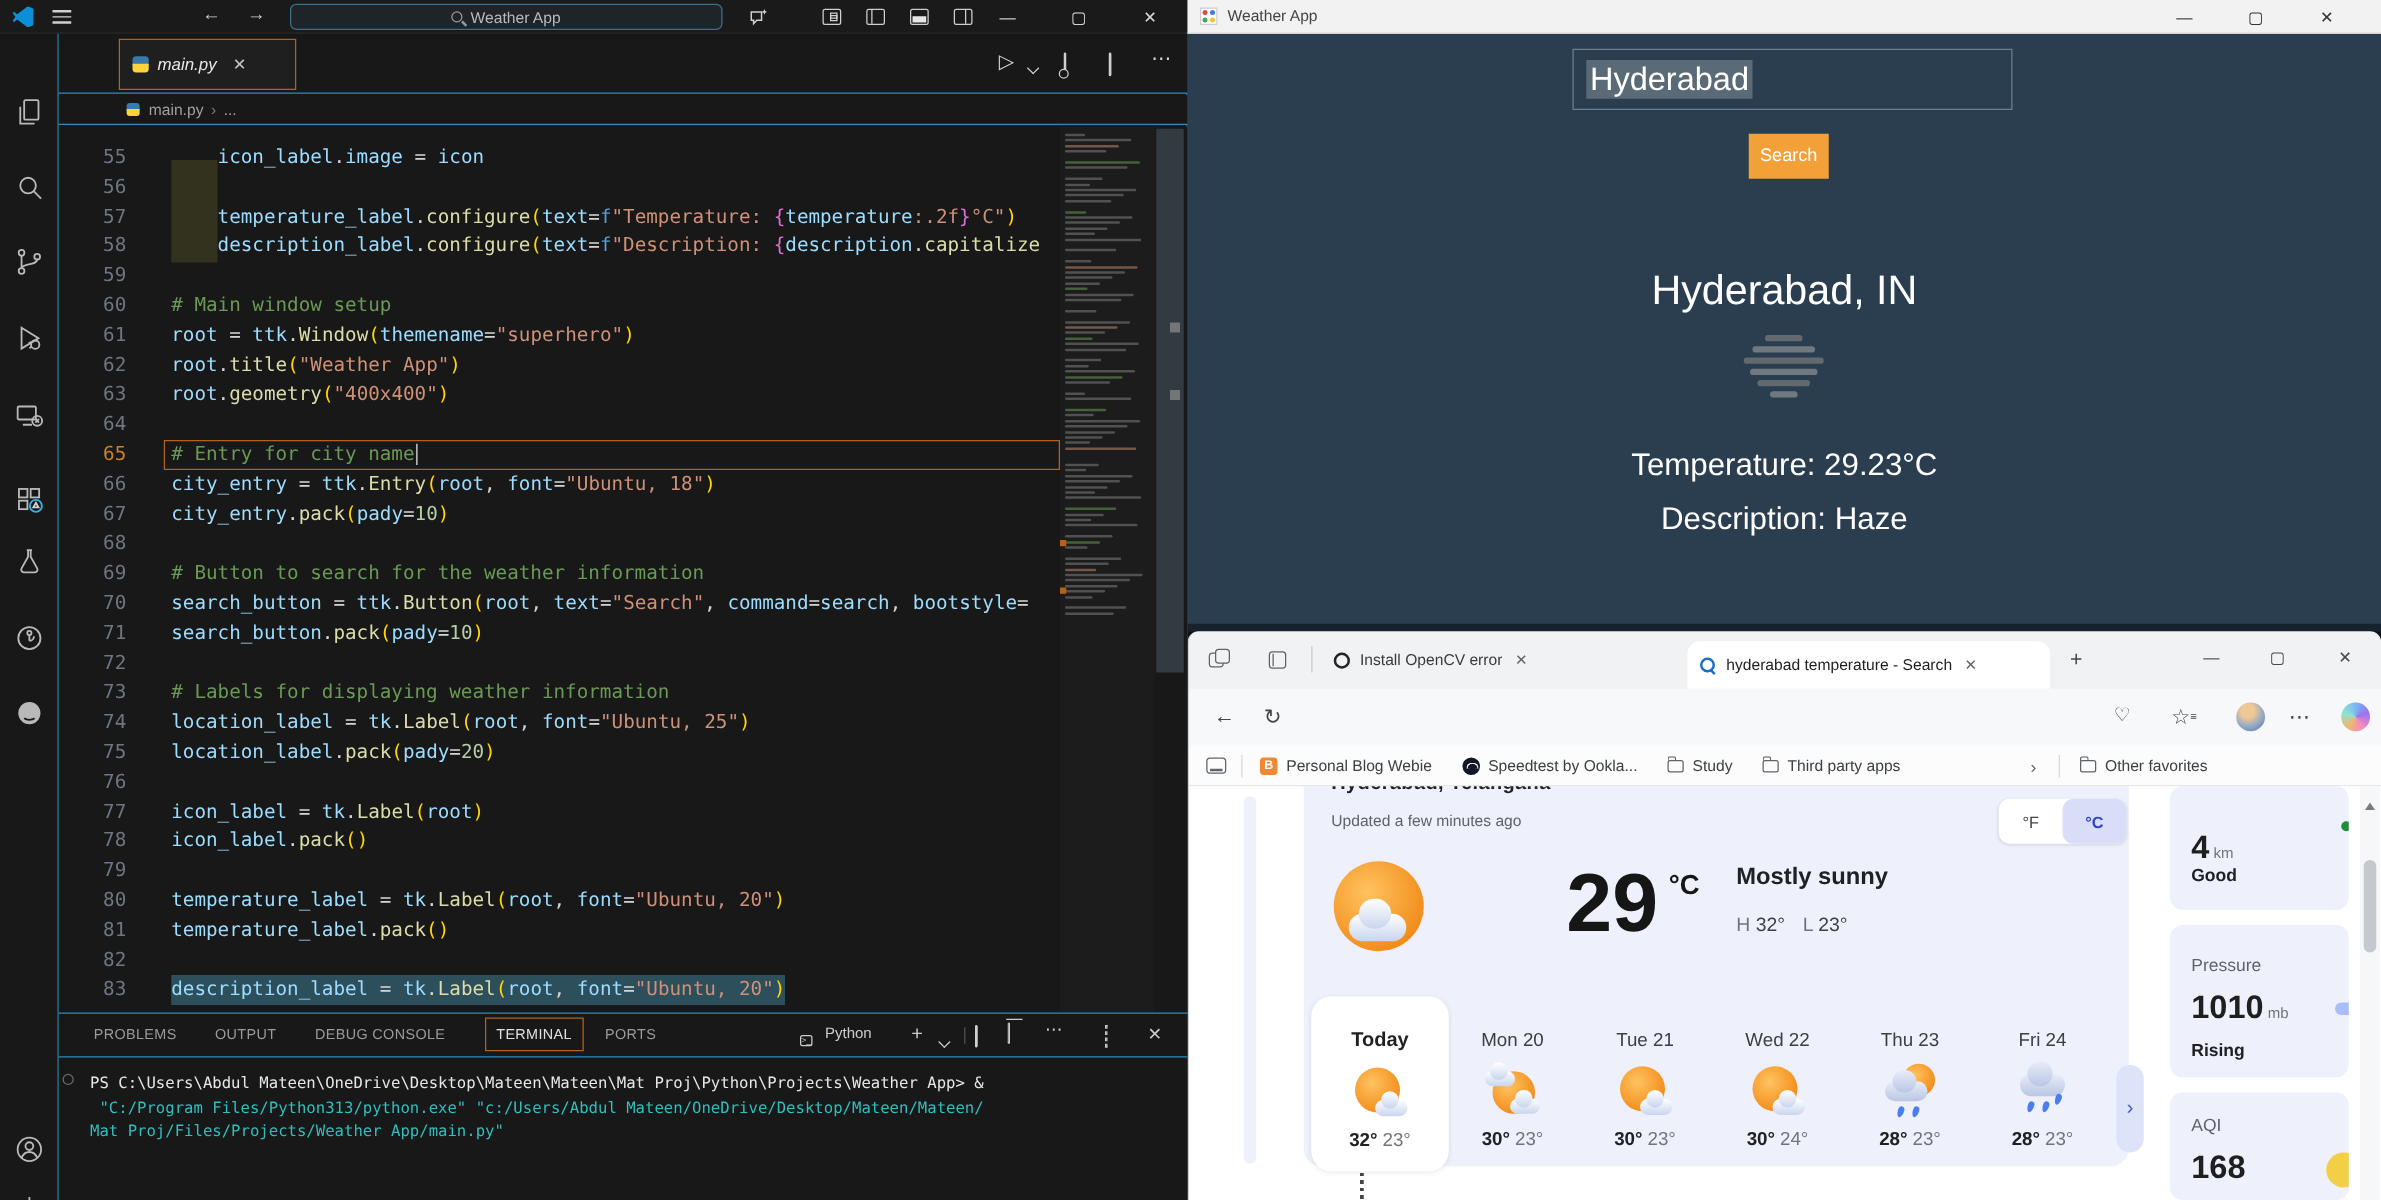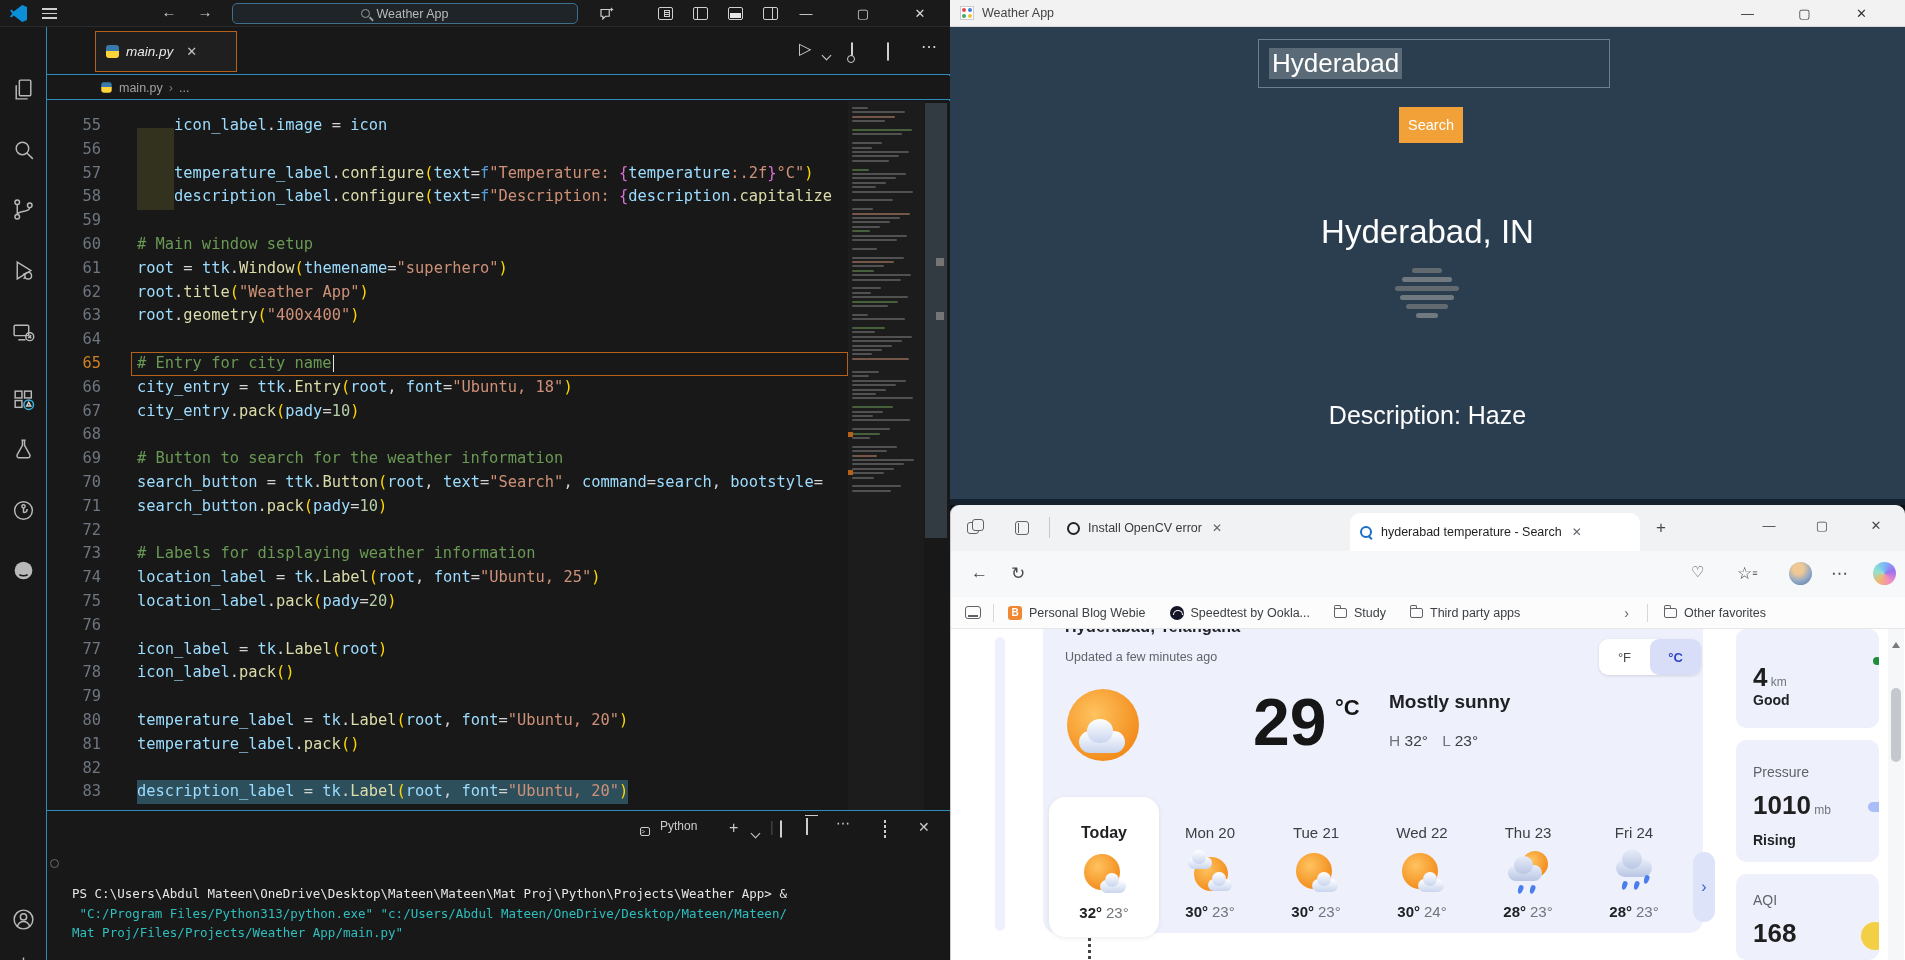--- a/index.html
+++ b/index.html
@@ -75,21 +75,21 @@
   #panel { position:absolute; left:47px; top:810px; width:903px; height:150px; background:#181818; border-top:1px solid #2d8cbb; }
   .panel-tabs { position:absolute; left:0; top:0; width:903px; height:35px; border-bottom:1px solid #2d8cbb; }
   .ptab { position:absolute; top:0; height:34px; display:flex; align-items:center; color:#9a9a9a; font-size:11.5px; letter-spacing:.3px; }
   .ptab.active { color:#e0e0e0; border:1px solid #b4621b; padding:0 8px; top:3px; height:27px; }
   .pan-ic { position:absolute; top:8px; color:#cccccc; font-size:14px; }
   .shellbox { width:15px; height:13px; border:1.2px solid #cccccc; border-radius:2px; color:#cccccc; font-size:7px; line-height:11px; text-align:center; }
   .trash { width:11px; height:10px; border:1.2px solid #cccccc; border-top:none; border-radius:0 0 2px 2px; position:relative; margin-top:3px; }
   .trash::before { content:""; position:absolute; left:-2.5px; top:-3px; width:13.5px; height:1.2px; background:#cccccc; }
   .maxsq { width:11px; height:11px; border:1.3px dashed #cccccc; }
   #terminal-lines { position:absolute; left:0; top:40px; width:903px; }
-  .t-row { position:absolute; left:25px; width:878px; font-family:"DejaVu Sans Mono", monospace; font-size:12.5px; line-height:19.5px; white-space:pre;margin-top:28px; }
+  .t-row { position:absolute; left:25px; width:878px; font-family:"DejaVu Sans Mono", monospace; font-size:12.5px; line-height:19.5px; white-space:pre; }
   .t-pl { color:#e6e6e6; } .t-str { color:#2fbfbf; }
   .cmd-ring { position:absolute; left:3px; top:48px; width:9px; height:9px; border:1.5px solid #6a6a6a; border-radius:50%; }
 
   
   #weather { position:absolute; left:950px; top:0; width:955px; height:505px; background:#2b3e50; }
   .tk-titlebar { position:absolute; left:0; top:0; width:955px; height:27px; background:#f2f2f2; border-bottom:1px solid #d9d9d9; }
   .tk-appicon { position:absolute; left:10px; top:6px; width:14px; height:14px; background:#fff; border:1px solid #ccc; }
   .tk-appicon i { position:absolute; width:4px; height:4px; border-radius:50%; }
   .tk-title { position:absolute; left:32px; top:6px; font-size:12.5px; color:#444; }
   .tk-ctl { position:absolute; top:0; width:45px; height:26px; display:flex; align-items:center; justify-content:center; color:#333; font-size:13px; }
@@ -328,20 +328,27 @@
       <div id="code-lines"><div class="code-row" style="top: 13px;"><span class="ln">55</span><span class="ctext"><span class="tk-ws">    </span><span class="tk-vr">icon_label</span><span class="tk-pu">.</span><span class="tk-vr">image</span><span class="tk-op"> = </span><span class="tk-vr">icon</span></span></div><div class="code-row" style="top: 36.8px;"><span class="ln">56</span><span class="ctext"></span></div><div class="code-row" style="top: 60.6px;"><span class="ln">57</span><span class="ctext"><span class="tk-ws">    </span><span class="tk-vr">temperature_label</span><span class="tk-pu">.</span><span class="tk-fn">configure</span><span class="tk-br">(</span><span class="tk-vr">text</span><span class="tk-op">=</span><span class="tk-kw">f</span><span class="tk-st">"Temperature: </span><span class="tk-fb">{</span><span class="tk-vr">temperature</span><span class="tk-st">:.2f</span><span class="tk-fb">}</span><span class="tk-st">°C"</span><span class="tk-br">)</span></span></div><div class="code-row" style="top: 84.4px;"><span class="ln">58</span><span class="ctext"><span class="tk-ws">    </span><span class="tk-vr">description_label</span><span class="tk-pu">.</span><span class="tk-fn">configure</span><span class="tk-br">(</span><span class="tk-vr">text</span><span class="tk-op">=</span><span class="tk-kw">f</span><span class="tk-st">"Description: </span><span class="tk-fb">{</span><span class="tk-vr">description</span><span class="tk-pu">.</span><span class="tk-fn">capitalize</span></span></div><div class="code-row" style="top: 108.2px;"><span class="ln">59</span><span class="ctext"></span></div><div class="code-row" style="top: 132px;"><span class="ln">60</span><span class="ctext"><span class="tk-cm"># Main window setup</span></span></div><div class="code-row" style="top: 155.8px;"><span class="ln">61</span><span class="ctext"><span class="tk-vr">root</span><span class="tk-op"> = </span><span class="tk-vr">ttk</span><span class="tk-pu">.</span><span class="tk-fn">Window</span><span class="tk-br">(</span><span class="tk-vr">themename</span><span class="tk-op">=</span><span class="tk-st">"superhero"</span><span class="tk-br">)</span></span></div><div class="code-row" style="top: 179.6px;"><span class="ln">62</span><span class="ctext"><span class="tk-vr">root</span><span class="tk-pu">.</span><span class="tk-fn">title</span><span class="tk-br">(</span><span class="tk-st">"Weather App"</span><span class="tk-br">)</span></span></div><div class="code-row" style="top: 203.4px;"><span class="ln">63</span><span class="ctext"><span class="tk-vr">root</span><span class="tk-pu">.</span><span class="tk-fn">geometry</span><span class="tk-br">(</span><span class="tk-st">"400x400"</span><span class="tk-br">)</span></span></div><div class="code-row" style="top: 227.2px;"><span class="ln">64</span><span class="ctext"></span></div><div class="code-row" style="top: 251px;"><div class="cur-box"></div><span class="ln active">65</span><span class="ctext"><span class="tk-cm"># Entry for city name</span><span class="cursor"></span></span></div><div class="code-row" style="top: 274.8px;"><span class="ln">66</span><span class="ctext"><span class="tk-vr">city_entry</span><span class="tk-op"> = </span><span class="tk-vr">ttk</span><span class="tk-pu">.</span><span class="tk-fn">Entry</span><span class="tk-br">(</span><span class="tk-vr">root</span><span class="tk-pu">, </span><span class="tk-vr">font</span><span class="tk-op">=</span><span class="tk-st">"Ubuntu, 18"</span><span class="tk-br">)</span></span></div><div class="code-row" style="top: 298.6px;"><span class="ln">67</span><span class="ctext"><span class="tk-vr">city_entry</span><span class="tk-pu">.</span><span class="tk-fn">pack</span><span class="tk-br">(</span><span class="tk-vr">pady</span><span class="tk-op">=</span><span class="tk-nu">10</span><span class="tk-br">)</span></span></div><div class="code-row" style="top: 322.4px;"><span class="ln">68</span><span class="ctext"></span></div><div class="code-row" style="top: 346.2px;"><span class="ln">69</span><span class="ctext"><span class="tk-cm"># Button to search for the weather information</span></span></div><div class="code-row" style="top: 370px;"><span class="ln">70</span><span class="ctext"><span class="tk-vr">search_button</span><span class="tk-op"> = </span><span class="tk-vr">ttk</span><span class="tk-pu">.</span><span class="tk-fn">Button</span><span class="tk-br">(</span><span class="tk-vr">root</span><span class="tk-pu">, </span><span class="tk-vr">text</span><span class="tk-op">=</span><span class="tk-st">"Search"</span><span class="tk-pu">, </span><span class="tk-vr">command</span><span class="tk-op">=</span><span class="tk-vr">search</span><span class="tk-pu">, </span><span class="tk-vr">bootstyle</span><span class="tk-op">=</span></span></div><div class="code-row" style="top: 393.8px;"><span class="ln">71</span><span class="ctext"><span class="tk-vr">search_button</span><span class="tk-pu">.</span><span class="tk-fn">pack</span><span class="tk-br">(</span><span class="tk-vr">pady</span><span class="tk-op">=</span><span class="tk-nu">10</span><span class="tk-br">)</span></span></div><div class="code-row" style="top: 417.6px;"><span class="ln">72</span><span class="ctext"></span></div><div class="code-row" style="top: 441.4px;"><span class="ln">73</span><span class="ctext"><span class="tk-cm"># Labels for displaying weather information</span></span></div><div class="code-row" style="top: 465.2px;"><span class="ln">74</span><span class="ctext"><span class="tk-vr">location_label</span><span class="tk-op"> = </span><span class="tk-vr">tk</span><span class="tk-pu">.</span><span class="tk-fn">Label</span><span class="tk-br">(</span><span class="tk-vr">root</span><span class="tk-pu">, </span><span class="tk-vr">font</span><span class="tk-op">=</span><span class="tk-st">"Ubuntu, 25"</span><span class="tk-br">)</span></span></div><div class="code-row" style="top: 489px;"><span class="ln">75</span><span class="ctext"><span class="tk-vr">location_label</span><span class="tk-pu">.</span><span class="tk-fn">pack</span><span class="tk-br">(</span><span class="tk-vr">pady</span><span class="tk-op">=</span><span class="tk-nu">20</span><span class="tk-br">)</span></span></div><div class="code-row" style="top: 512.8px;"><span class="ln">76</span><span class="ctext"></span></div><div class="code-row" style="top: 536.6px;"><span class="ln">77</span><span class="ctext"><span class="tk-vr">icon_label</span><span class="tk-op"> = </span><span class="tk-vr">tk</span><span class="tk-pu">.</span><span class="tk-fn">Label</span><span class="tk-br">(</span><span class="tk-vr">root</span><span class="tk-br">)</span></span></div><div class="code-row" style="top: 560.4px;"><span class="ln">78</span><span class="ctext"><span class="tk-vr">icon_label</span><span class="tk-pu">.</span><span class="tk-fn">pack</span><span class="tk-br">(</span><span class="tk-br">)</span></span></div><div class="code-row" style="top: 584.2px;"><span class="ln">79</span><span class="ctext"></span></div><div class="code-row" style="top: 608px;"><span class="ln">80</span><span class="ctext"><span class="tk-vr">temperature_label</span><span class="tk-op"> = </span><span class="tk-vr">tk</span><span class="tk-pu">.</span><span class="tk-fn">Label</span><span class="tk-br">(</span><span class="tk-vr">root</span><span class="tk-pu">, </span><span class="tk-vr">font</span><span class="tk-op">=</span><span class="tk-st">"Ubuntu, 20"</span><span class="tk-br">)</span></span></div><div class="code-row" style="top: 631.8px;"><span class="ln">81</span><span class="ctext"><span class="tk-vr">temperature_label</span><span class="tk-pu">.</span><span class="tk-fn">pack</span><span class="tk-br">(</span><span class="tk-br">)</span></span></div><div class="code-row" style="top: 655.6px;"><span class="ln">82</span><span class="ctext"></span></div><div class="code-row" style="top: 679.4px;"><span class="ln">83</span><span class="ctext sel-bg"><span class="tk-vr">description_label</span><span class="tk-op"> = </span><span class="tk-vr">tk</span><span class="tk-pu">.</span><span class="tk-fn">Label</span><span class="tk-br">(</span><span class="tk-vr">root</span><span class="tk-pu">, </span><span class="tk-vr">font</span><span class="tk-op">=</span><span class="tk-st">"Ubuntu, 20"</span><span class="tk-br">)</span></span></div></div>
       <div id="minimap"><div class="mm-bar" style="top: 6px; left: 4px; width: 16px; background: rgba(205, 205, 205, 0.3);"></div><div class="mm-bar" style="top: 10.4px; left: 4px; width: 53px; background: rgba(205, 205, 205, 0.3);"></div><div class="mm-bar" style="top: 14.8px; left: 4px; width: 43px; background: rgba(206, 145, 120, 0.5);"></div><div class="mm-bar" style="top: 19.2px; left: 4px; width: 33px; background: rgba(205, 205, 205, 0.3);"></div><div class="mm-bar" style="top: 28px; left: 4px; width: 60px; background: rgba(106, 153, 85, 0.55);"></div><div class="mm-bar" style="top: 32.4px; left: 4px; width: 50px; background: rgba(205, 205, 205, 0.3);"></div><div class="mm-bar" style="top: 41.2px; left: 4px; width: 30px; background: rgba(205, 205, 205, 0.3);"></div><div class="mm-bar" style="top: 45.6px; left: 4px; width: 20px; background: rgba(205, 205, 205, 0.3);"></div><div class="mm-bar" style="top: 50px; left: 4px; width: 57px; background: rgba(205, 205, 205, 0.3);"></div><div class="mm-bar" style="top: 54.4px; left: 4px; width: 47px; background: rgba(205, 205, 205, 0.3);"></div><div class="mm-bar" style="top: 58.8px; left: 4px; width: 37px; background: rgba(205, 205, 205, 0.3);"></div><div class="mm-bar" style="top: 67.6px; left: 4px; width: 17px; background: rgba(106, 153, 85, 0.55);"></div><div class="mm-bar" style="top: 72px; left: 4px; width: 54px; background: rgba(205, 205, 205, 0.3);"></div><div class="mm-bar" style="top: 76.4px; left: 4px; width: 44px; background: rgba(205, 205, 205, 0.3);"></div><div class="mm-bar" style="top: 80.8px; left: 4px; width: 34px; background: rgba(205, 205, 205, 0.3);"></div><div class="mm-bar" style="top: 85.2px; left: 4px; width: 24px; background: rgba(205, 205, 205, 0.3);"></div><div class="mm-bar" style="top: 89.6px; left: 4px; width: 61px; background: rgba(205, 205, 205, 0.3);"></div><div class="mm-bar" style="top: 98.4px; left: 4px; width: 41px; background: rgba(205, 205, 205, 0.3);"></div><div class="mm-bar" style="top: 107.2px; left: 4px; width: 21px; background: rgba(205, 205, 205, 0.3);"></div><div class="mm-bar" style="top: 111.6px; left: 4px; width: 58px; background: rgba(206, 145, 120, 0.5);"></div><div class="mm-bar" style="top: 116px; left: 4px; width: 48px; background: rgba(205, 205, 205, 0.3);"></div><div class="mm-bar" style="top: 120.4px; left: 4px; width: 38px; background: rgba(205, 205, 205, 0.3);"></div><div class="mm-bar" style="top: 124.8px; left: 4px; width: 28px; background: rgba(205, 205, 205, 0.3);"></div><div class="mm-bar" style="top: 129.2px; left: 4px; width: 18px; background: rgba(106, 153, 85, 0.55);"></div><div class="mm-bar" style="top: 133.6px; left: 4px; width: 55px; background: rgba(205, 205, 205, 0.3);"></div><div class="mm-bar" style="top: 138px; left: 4px; width: 45px; background: rgba(205, 205, 205, 0.3);"></div><div class="mm-bar" style="top: 146.8px; left: 4px; width: 25px; background: rgba(205, 205, 205, 0.3);"></div><div class="mm-bar" style="top: 155.6px; left: 4px; width: 52px; background: rgba(205, 205, 205, 0.3);"></div><div class="mm-bar" style="top: 160px; left: 4px; width: 42px; background: rgba(206, 145, 120, 0.5);"></div><div class="mm-bar" style="top: 164.4px; left: 4px; width: 32px; background: rgba(205, 205, 205, 0.3);"></div><div class="mm-bar" style="top: 168.8px; left: 4px; width: 22px; background: rgba(106, 153, 85, 0.55);"></div><div class="mm-bar" style="top: 173.2px; left: 4px; width: 59px; background: rgba(205, 205, 205, 0.3);"></div><div class="mm-bar" style="top: 177.6px; left: 4px; width: 49px; background: rgba(205, 205, 205, 0.3);"></div><div class="mm-bar" style="top: 186.4px; left: 4px; width: 29px; background: rgba(205, 205, 205, 0.3);"></div><div class="mm-bar" style="top: 190.8px; left: 4px; width: 19px; background: rgba(205, 205, 205, 0.3);"></div><div class="mm-bar" style="top: 195.2px; left: 4px; width: 56px; background: rgba(205, 205, 205, 0.3);"></div><div class="mm-bar" style="top: 199.6px; left: 4px; width: 46px; background: rgba(106, 153, 85, 0.55);"></div><div class="mm-bar" style="top: 204px; left: 4px; width: 36px; background: rgba(205, 205, 205, 0.3);"></div><div class="mm-bar" style="top: 212.8px; left: 4px; width: 16px; background: rgba(205, 205, 205, 0.3);"></div><div class="mm-bar" style="top: 217.2px; left: 4px; width: 53px; background: rgba(205, 205, 205, 0.3);"></div><div class="mm-bar" style="top: 226px; left: 4px; width: 33px; background: rgba(106, 153, 85, 0.55);"></div><div class="mm-bar" style="top: 230.4px; left: 4px; width: 23px; background: rgba(205, 205, 205, 0.3);"></div><div class="mm-bar" style="top: 234.8px; left: 4px; width: 60px; background: rgba(205, 205, 205, 0.3);"></div><div class="mm-bar" style="top: 239.2px; left: 4px; width: 50px; background: rgba(205, 205, 205, 0.3);"></div><div class="mm-bar" style="top: 243.6px; left: 4px; width: 40px; background: rgba(205, 205, 205, 0.3);"></div><div class="mm-bar" style="top: 248px; left: 4px; width: 30px; background: rgba(205, 205, 205, 0.3);"></div><div class="mm-bar" style="top: 252.4px; left: 4px; width: 20px; background: rgba(205, 205, 205, 0.3);"></div><div class="mm-bar" style="top: 256.8px; left: 4px; width: 57px; background: rgba(206, 145, 120, 0.5);"></div><div class="mm-bar" style="top: 270px; left: 4px; width: 27px; background: rgba(205, 205, 205, 0.3);"></div><div class="mm-bar" style="top: 274.4px; left: 4px; width: 17px; background: rgba(205, 205, 205, 0.3);"></div><div class="mm-bar" style="top: 278.8px; left: 4px; width: 54px; background: rgba(205, 205, 205, 0.3);"></div><div class="mm-bar" style="top: 283.2px; left: 4px; width: 44px; background: rgba(205, 205, 205, 0.3);"></div><div class="mm-bar" style="top: 287.6px; left: 4px; width: 34px; background: rgba(205, 205, 205, 0.3);"></div><div class="mm-bar" style="top: 292px; left: 4px; width: 24px; background: rgba(205, 205, 205, 0.3);"></div><div class="mm-bar" style="top: 296.4px; left: 4px; width: 61px; background: rgba(205, 205, 205, 0.3);"></div><div class="mm-bar" style="top: 305.2px; left: 4px; width: 41px; background: rgba(106, 153, 85, 0.55);"></div><div class="mm-bar" style="top: 309.6px; left: 4px; width: 31px; background: rgba(205, 205, 205, 0.3);"></div><div class="mm-bar" style="top: 314px; left: 4px; width: 21px; background: rgba(205, 205, 205, 0.3);"></div><div class="mm-bar" style="top: 318.4px; left: 4px; width: 58px; background: rgba(205, 205, 205, 0.3);"></div><div class="mm-bar" style="top: 327.2px; left: 4px; width: 38px; background: rgba(205, 205, 205, 0.3);"></div><div class="mm-bar" style="top: 331.6px; left: 4px; width: 28px; background: rgba(106, 153, 85, 0.55);"></div><div class="mm-bar" style="top: 336px; left: 4px; width: 18px; background: rgba(205, 205, 205, 0.3);"></div><div class="mm-bar" style="top: 344.8px; left: 4px; width: 45px; background: rgba(205, 205, 205, 0.3);"></div><div class="mm-bar" style="top: 349.2px; left: 4px; width: 35px; background: rgba(205, 205, 205, 0.3);"></div><div class="mm-bar" style="top: 353.6px; left: 4px; width: 25px; background: rgba(206, 145, 120, 0.5);"></div><div class="mm-bar" style="top: 358px; left: 4px; width: 62px; background: rgba(205, 205, 205, 0.3);"></div><div class="mm-bar" style="top: 362.4px; left: 4px; width: 52px; background: rgba(205, 205, 205, 0.3);"></div><div class="mm-bar" style="top: 366.8px; left: 4px; width: 42px; background: rgba(205, 205, 205, 0.3);"></div><div class="mm-bar" style="top: 371.2px; left: 4px; width: 32px; background: rgba(205, 205, 205, 0.3);"></div><div class="mm-bar" style="top: 375.6px; left: 4px; width: 22px; background: rgba(205, 205, 205, 0.3);"></div><div class="mm-bar" style="top: 384.4px; left: 4px; width: 49px; background: rgba(205, 205, 205, 0.3);"></div><div class="mm-bar" style="top: 388.8px; left: 4px; width: 39px; background: rgba(205, 205, 205, 0.3);"></div></div>
       <div id="ed-scroll"></div>
       <div class="ovr-sq" style="top:157px"></div>
       <div class="ovr-sq" style="top:211px"></div>
       <div class="mm-tick" style="top:331px"></div>
       <div class="mm-tick" style="top:369px"></div>
     </div>
 
     <div id="panel">
+      <div class="panel-tabs" id="panel-tabs">
+          <div class="ptab" style="left: 28px;">PROBLEMS</div>
+          <div class="ptab" style="left: 125px;">OUTPUT</div>
+          <div class="ptab" style="left: 205px;">DEBUG CONSOLE</div>
+          <div class="ptab active" style="left: 341px;">TERMINAL</div>
+          <div class="ptab" style="left: 437px;">PORTS</div>
+        </div>
       <div class="pan-ic" style="left:593px;top:10px"><span class="shellbox">&gt;_</span></div>
       <div class="pan-ic" style="left:613px;font-size:12px;color:#cccccc">Python</div>
       <div class="pan-ic" style="left:682px;font-size:16px">+</div>
       <div class="pan-ic" style="left:705px;top:13px"><span class="chev"></span></div>
       <div class="pan-ic" style="left:723px;color:#4a4a4a">|</div>
       <div class="pan-ic" style="left:733px;top:10px"><span class="icbox split"></span></div>
       <div class="pan-ic" style="left:759px;top:7px"><span class="trash"></span></div>
       <div class="pan-ic" style="left:789px;top:4px">⋯</div>
       <div class="pan-ic" style="left:837px;top:10px"><span class="maxsq"></span></div>
       <div class="pan-ic" style="left:871px">✕</div>
@@ -375,20 +382,21 @@
     </div>
     <div class="tk-location">Hyderabad, IN</div>
     <div class="haze-icon">
       <i style="left:18px;top:0;width:30px"></i>
       <i style="left:8px;top:9px;width:50px;background:#7d8488"></i>
       <i style="left:1px;top:18px;width:64px"></i>
       <i style="left:6px;top:27px;width:54px;background:#7d8488"></i>
       <i style="left:12px;top:36px;width:42px"></i>
       <i style="left:22px;top:45px;width:22px;background:#7d8488"></i>
     </div>
+    <div class="tk-temp">Temperature: 29.23°C</div>
     <div class="tk-desc">Description: Haze</div>
     <div class="tk-bottom"></div>
   </section>
 
   <section id="edge">
     <div class="e-tabstrip">
       <div class="ws-ic" style="left:16px">
           <span class="r1"></span>
           <span class="r2"></span>
         </div>

